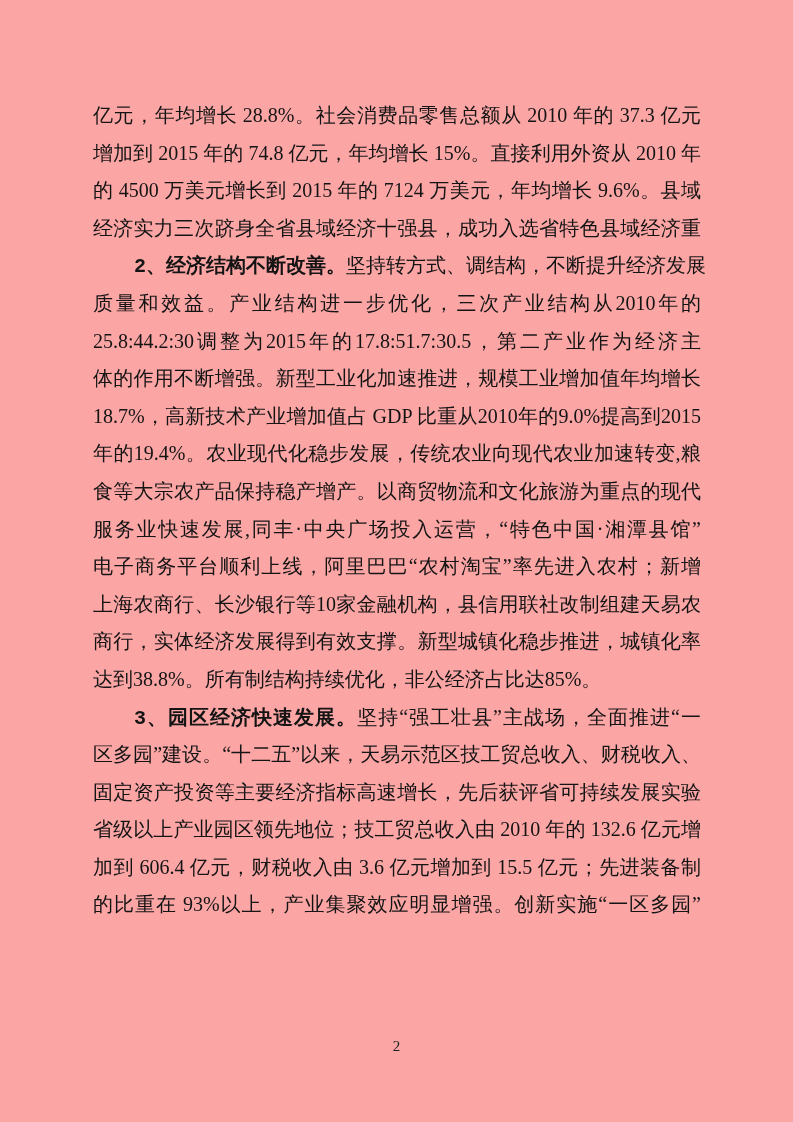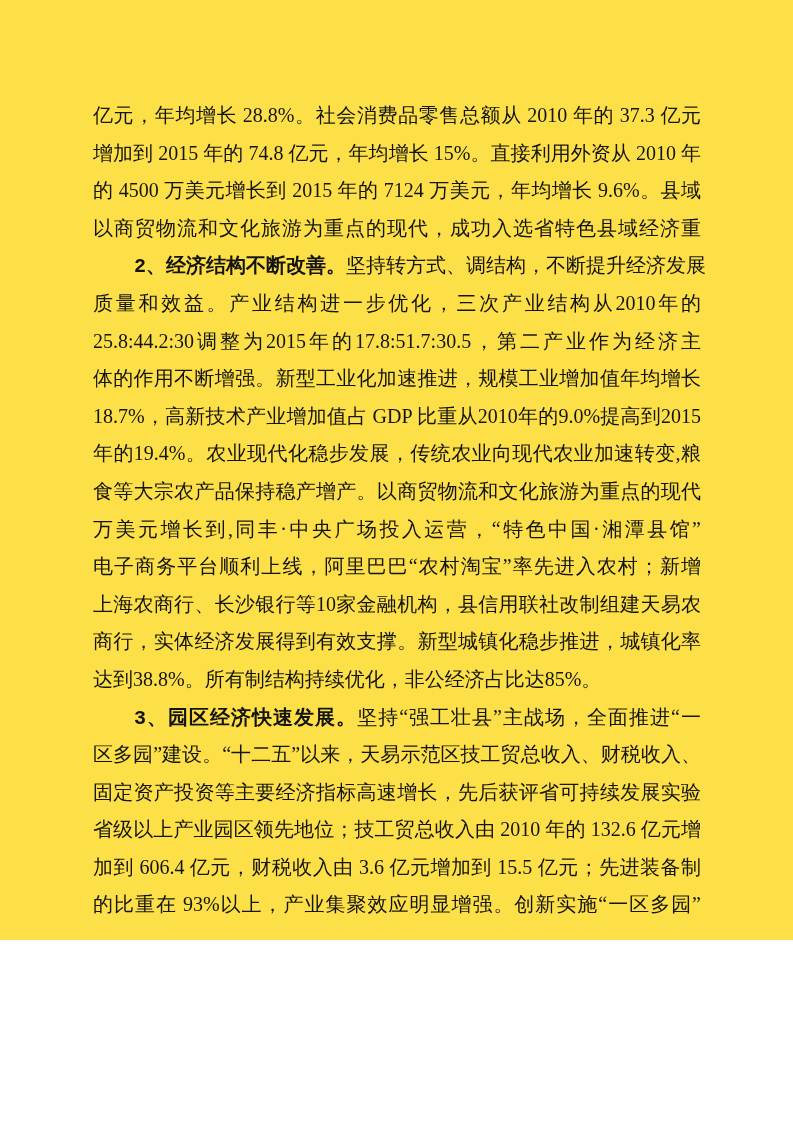--- a/index.html
+++ b/index.html
@@ -3,22 +3,22 @@
 <meta charset="utf-8">
 <style>
   html, body {
     margin: 0;
     padding: 0;
     background: #ffffff;
   }
   .page {
     position: relative;
     width: 793px;
-    height: 940px;
-    background: #fde047;
+    height: 1122px;
+    background: #fca5a5;
     overflow: hidden;
     font-family: "Liberation Serif", "DejaVu Serif", serif;
     color: #141414;
   }
   .text-block {
     position: absolute;
     left: 93px;
     top: 97px;
     width: 608px;
   }
@@ -60,31 +60,31 @@
 </style>
 </head>
 <body>
 
 <div class="page">
   <div class="text-block">
       <div class="paragraph">
         <div class="line">亿元，年均增长 28.8%。社会消费品零售总额从 2010 年的 37.3 亿元</div>
         <div class="line">增加到 2015 年的 74.8 亿元，年均增长 15%。直接利用外资从 2010 年</div>
         <div class="line">的 4500 万美元增长到 2015 年的 7124 万美元，年均增长 9.6%。县域</div>
-        <div class="line">以商贸物流和文化旅游为重点的现代，成功入选省特色县域经济重</div>
+        <div class="line">经济实力三次跻身全省县域经济十强县，成功入选省特色县域经济重</div>
       </div>
       <div class="paragraph">
         <div class="line indent"><span class="bold">2、经济结构不断改善。</span>坚持转方式、调结构，不断提升经济发展</div>
         <div class="line">质量和效益。产业结构进一步优化，三次产业结构从2010年的</div>
         <div class="line">25.8:44.2:30调整为2015年的17.8:51.7:30.5，第二产业作为经济主</div>
         <div class="line">体的作用不断增强。新型工业化加速推进，规模工业增加值年均增长</div>
         <div class="line">18.7%，高新技术产业增加值占 GDP 比重从2010年的9.0%提高到2015</div>
         <div class="line">年的19.4%。农业现代化稳步发展，传统农业向现代农业加速转变,粮</div>
         <div class="line">食等大宗农产品保持稳产增产。以商贸物流和文化旅游为重点的现代</div>
-        <div class="line">万美元增长到,同丰·中央广场投入运营，“特色中国·湘潭县馆”</div>
+        <div class="line">服务业快速发展,同丰·中央广场投入运营，“特色中国·湘潭县馆”</div>
         <div class="line">电子商务平台顺利上线，阿里巴巴“农村淘宝”率先进入农村；新增</div>
         <div class="line">上海农商行、长沙银行等10家金融机构，县信用联社改制组建天易农</div>
         <div class="line">商行，实体经济发展得到有效支撑。新型城镇化稳步推进，城镇化率</div>
         <div class="line last">达到38.8%。所有制结构持续优化，非公经济占比达85%。</div>
       </div>
       <div class="paragraph">
         <div class="line indent"><span class="bold">3、园区经济快速发展。</span>坚持“强工壮县”主战场，全面推进“一</div>
         <div class="line">区多园”建设。“十二五”以来，天易示范区技工贸总收入、财税收入、</div>
         <div class="line">固定资产投资等主要经济指标高速增长，先后获评省可持续发展实验</div>
         <div class="line">省级以上产业园区领先地位；技工贸总收入由 2010 年的 132.6 亿元增</div>

